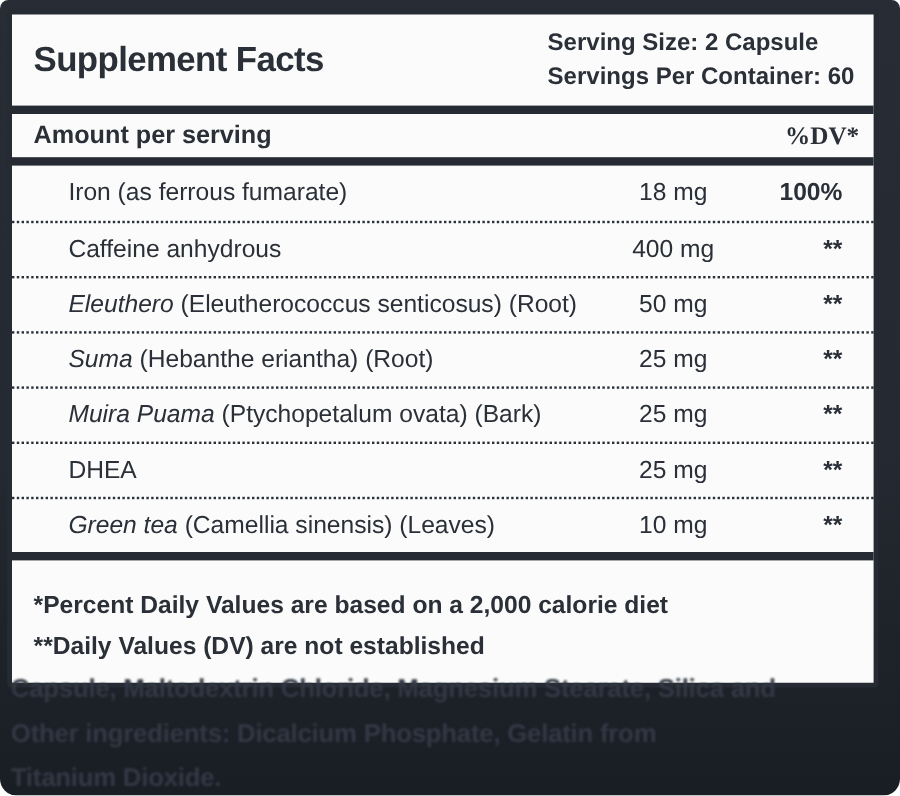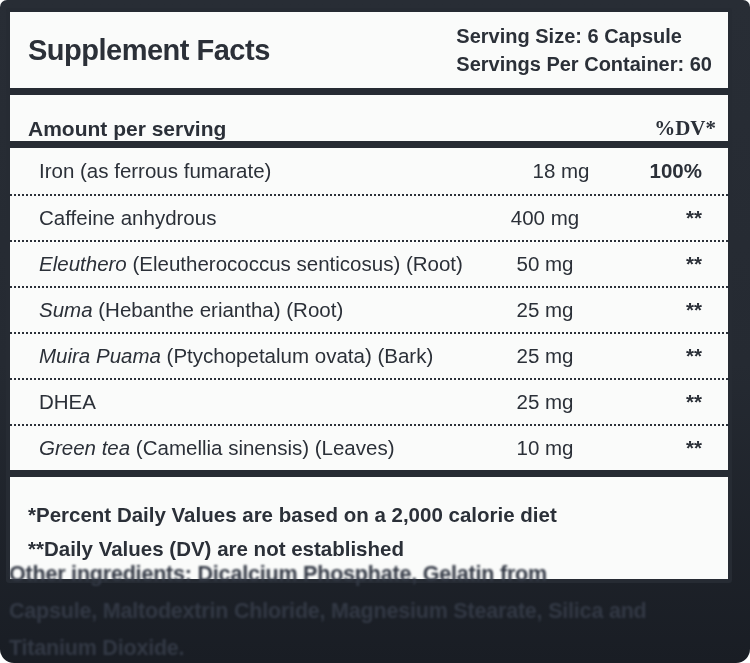--- a/index.html
+++ b/index.html
@@ -43,37 +43,38 @@
   }
   .serving {
     font-size: 20px;
     font-weight: bold;
     line-height: 28px;
     text-align: left;
   }
   .bar { height: 7px; background: #262b33; }
   .colhead {
     display: flex;
-    align-items: flex-end;
-    height: 46px;
+    align-items: center;
+    height: 36px;
     padding-left: 18px;
     box-sizing: border-box;
     font-size: 21px;
     font-weight: bold;
   }
   .colhead .dv-h { margin-left: auto; padding-right: 12px; font-family: Liberation Serif, serif; }
   .rows { }
   .row {
     display: flex;
     align-items: center;
     height: 46px;
+    padding-left: 18px;
     box-sizing: border-box;
     font-size: 20.5px;
   }
-  .row + .row { border-top: 2px dotted #2b3038; gap: 16px; }
+  .row + .row { border-top: 2px dotted #2b3038; }
   .row .name { flex: 1; white-space: nowrap; }
   .row .name .em { font-style: italic; margin-left: 29px; }
   .row .amt { width: 110px; text-align: center; white-space: nowrap; }
   .row .dvv {
     width: 112px;
     box-sizing: border-box;
     text-align: right;
     padding-right: 26px;
     font-weight: bold;
     white-space: nowrap;
@@ -101,21 +102,21 @@
 </head>
 <body>
 
 <div class="page">
 
   <div class="panel">
 
     <div class="panel-header">
       <h1 class="title">Supplement Facts</h1>
       <div class="serving">
-        <div>Serving Size: 6 Capsule</div>
+        <div>Serving Size: 2 Capsule</div>
         <div>Servings Per Container: 60</div>
       </div>
     </div>
 
     <div class="bar"></div>
 
     <div class="colhead">
       <span>Amount per serving</span>
       <span class="dv-h">%DV*</span>
     </div>
@@ -171,18 +172,18 @@
     <div class="bar"></div>
 
     <div class="footnotes">
       <div>*Percent Daily Values are based on a 2,000 calorie diet</div>
       <div>**Daily Values (DV) are not established</div>
     </div>
 
   </div>
 
   <div class="other">
+    <div>Capsule, Maltodextrin Chloride, Magnesium Stearate, Silica and</div>
     <div>Other ingredients: Dicalcium Phosphate, Gelatin from</div>
-    <div>Capsule, Maltodextrin Chloride, Magnesium Stearate, Silica and</div>
     <div>Titanium Dioxide.</div>
   </div>
 
 </div>
 
 </body></html>

